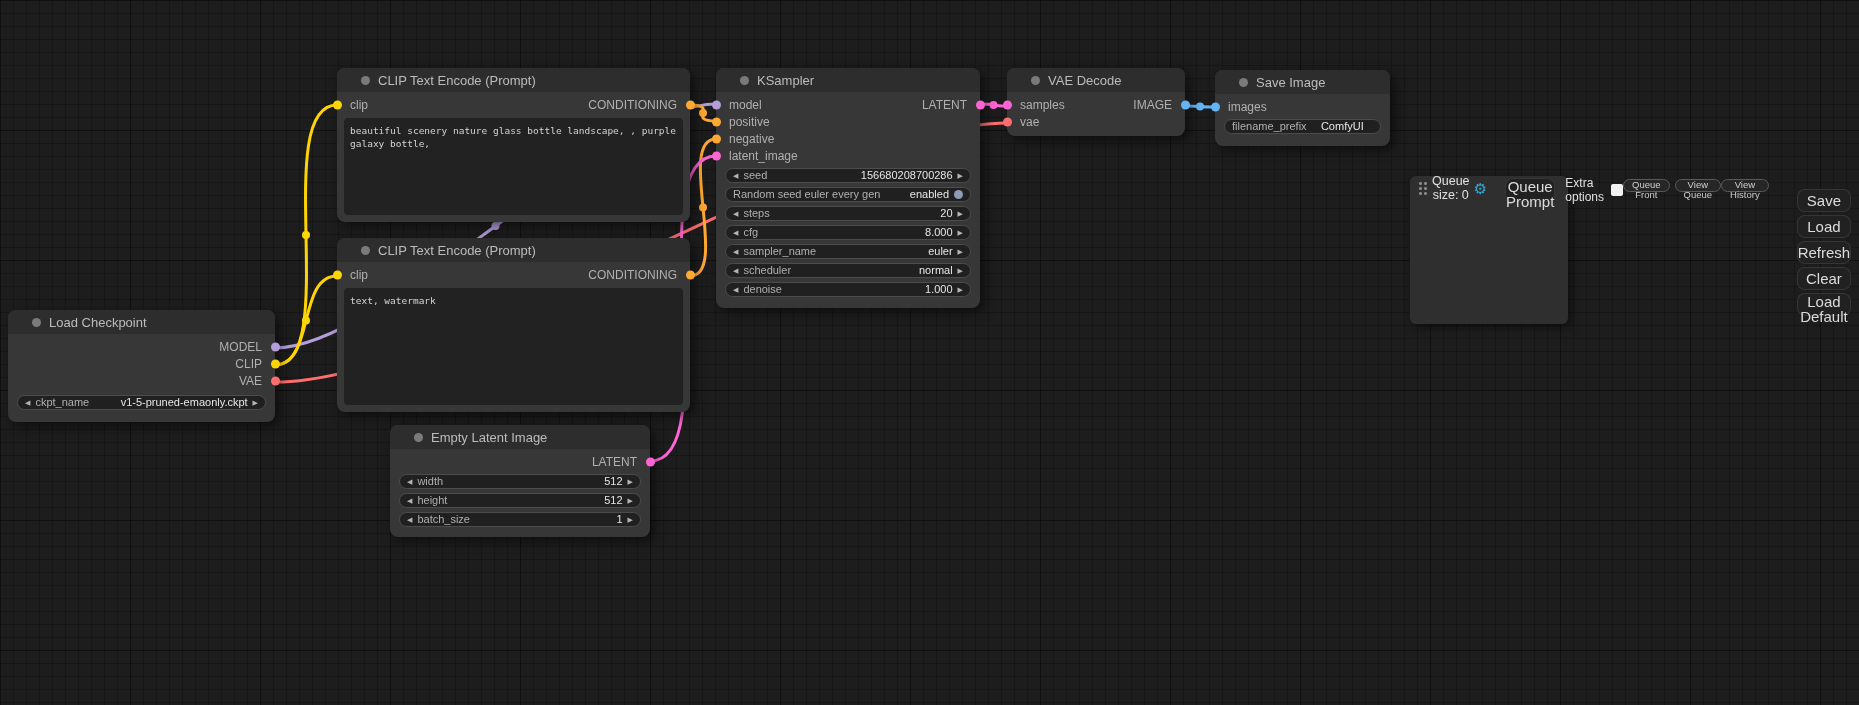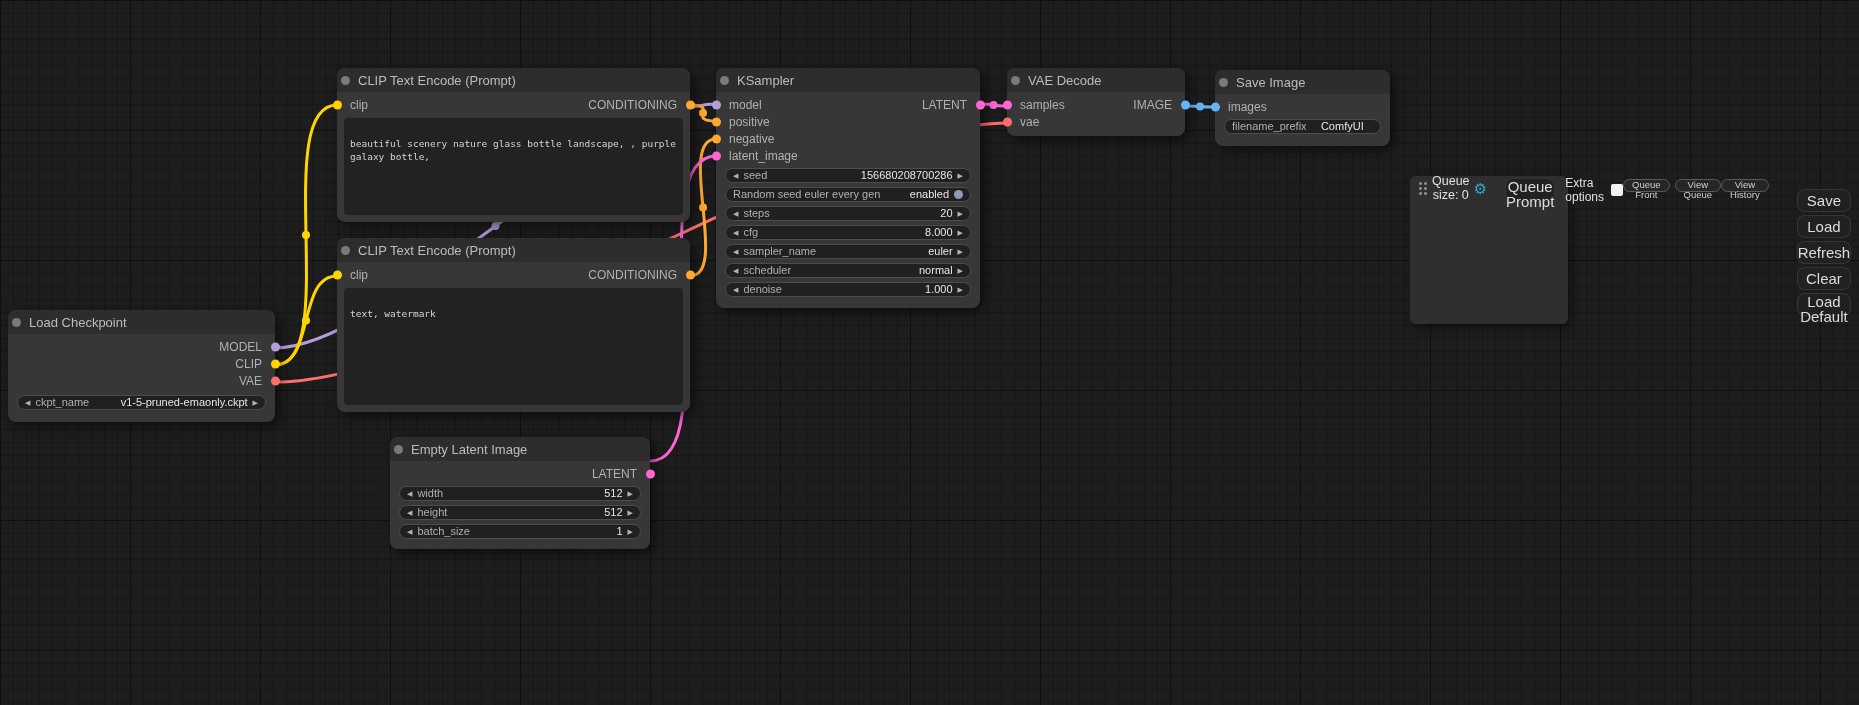--- a/index.html
+++ b/index.html
@@ -22,21 +22,21 @@
 
   
   .node{
     position:absolute;z-index:2;display:flex;flex-direction:column;
     background:#373737;border-radius:8px;
     box-shadow:4px 4px 12px rgba(0,0,0,.55);
     color:#b0b0b0;
   }
   .node-title{
     flex:none;height:24px;display:flex;align-items:center;gap:8px;
-    padding:0 4px;background:#2d2d2d;border-radius:8px 8px 0 0;
+    padding:0 24px;background:#2d2d2d;border-radius:8px 8px 0 0;
     font-size:13px;color:#bcbcbc;white-space:nowrap;overflow:hidden;
   }
   .title-dot{width:9px;height:9px;border-radius:50%;flex:none;}
   .title-text{white-space:nowrap;}
 
   .slot-row{display:flex;justify-content:space-between;margin-top:4px;flex:none;}
   .slot{
     position:relative;height:17px;display:flex;align-items:center;
     font-size:12px;color:#b0b0b0;flex:none;white-space:nowrap;
   }
@@ -55,21 +55,21 @@
     padding:0 7px;font-size:11px;line-height:1;white-space:nowrap;overflow:hidden;
   }
   .w-arrow{color:#b4b4b4;font-size:7px;flex:none;}
   .w-label{color:#b0b0b0;}
   .w-value{margin-left:auto;color:#e6e6e6;}
   .w-value.center{margin:0 auto;}
   .toggle-dot{width:9px;height:9px;border-radius:50%;flex:none;}
 
   .prompt-text{
     flex:1;margin:5px 7px 7px;background:#222222;border-radius:4px;
-    padding:19px 6px;font-family:"DejaVu Sans Mono",monospace;
+    padding:6px 6px;font-family:"DejaVu Sans Mono",monospace;
     font-size:9.5px;line-height:1.4;color:#d4d4d4;overflow:hidden;
     word-wrap:break-word;
   }
 
   
   #menu{
     position:absolute;z-index:10;left:1410px;top:176px;width:158px;
     background:#2f2f2f;border-radius:6px;box-shadow:3px 3px 10px rgba(0,0,0,.5);
     display:flex;flex-direction:row;padding-bottom:8px;
   }
@@ -189,21 +189,21 @@
         <span>clip</span>
       </div>
       <div class="slot out">
         <span>CONDITIONING</span>
         <span class="port out-port" style="background-color: rgb(255, 169, 49);"></span>
       </div>
     </div>
     <div class="prompt-text">text, watermark</div>
   </div>
 
-  <div class="node" style="left:390px;top:437px;width:260px;height:112px">
+  <div class="node" style="left:390px;top:425px;width:260px;height:112px">
     <div class="node-title">
       <span class="title-dot" style="background-color: rgb(122, 122, 122);"></span>
       <span class="title-text">Empty Latent Image</span>
     </div>
     <div class="slot-row">
         <div class="slot out">
       <span>LATENT</span>
       <span class="port out-port" style="background-color: rgb(255, 100, 213);"></span>
     </div>
       </div>

